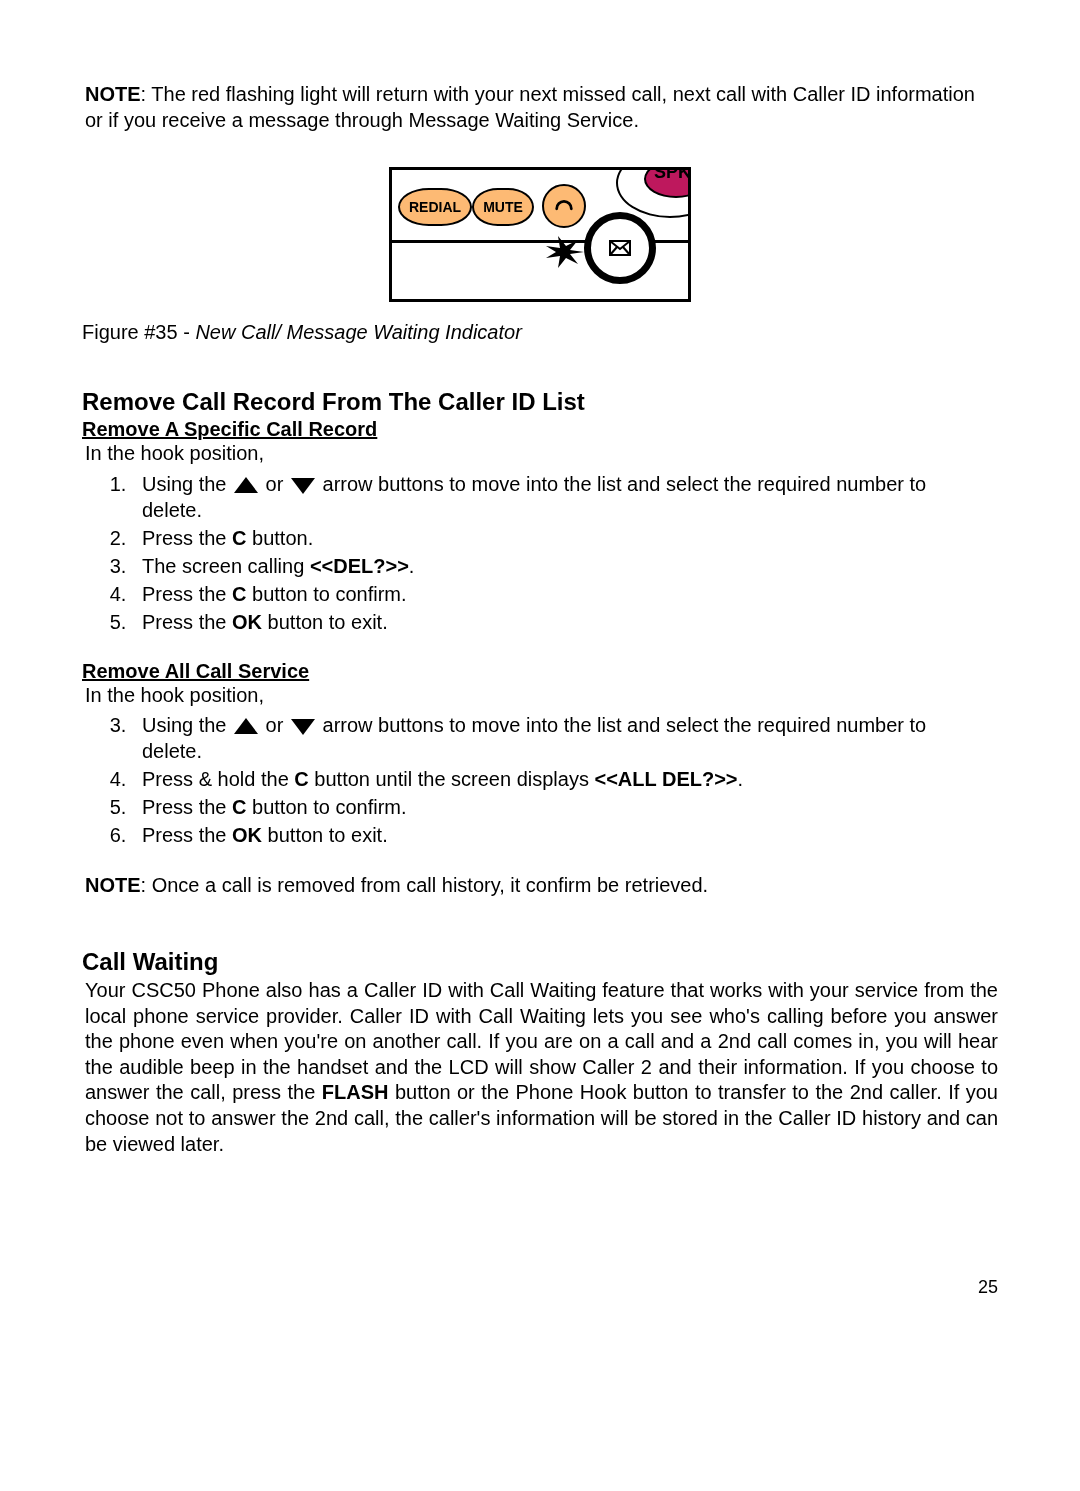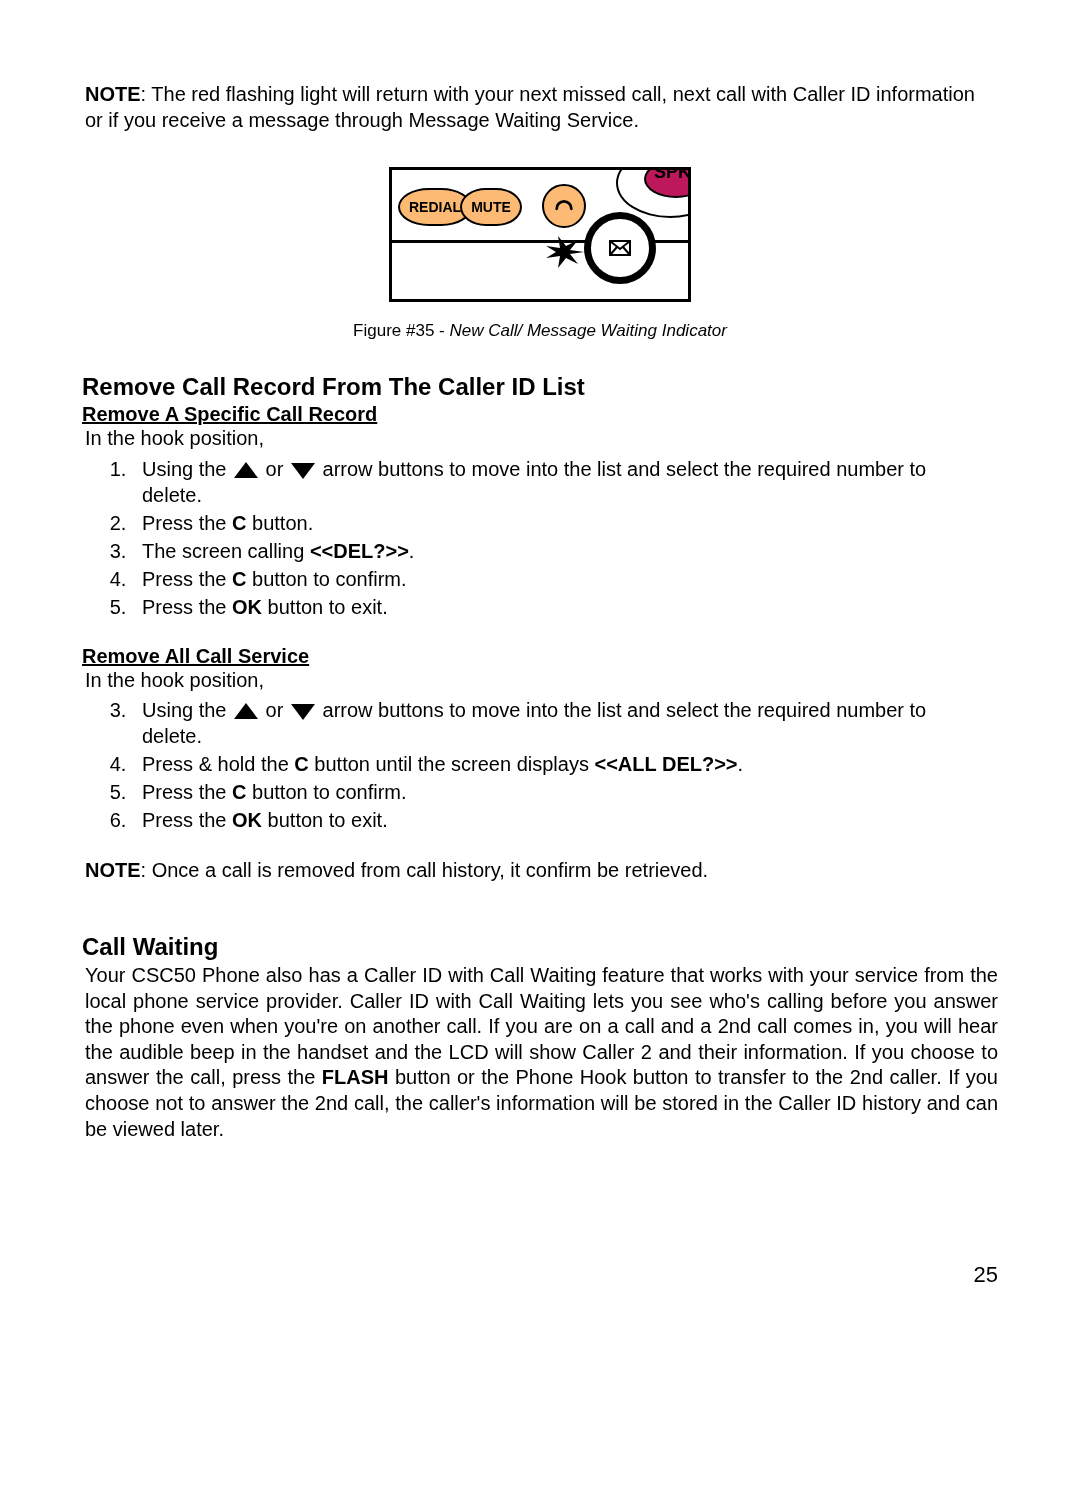--- a/index.html
+++ b/index.html
@@ -13,24 +13,24 @@
     box-sizing: border-box;
     width: 1080px;
   }
   .para { margin: 0 0 4px 3px; line-height: 1.28; }
   .bold { font-weight: bold; }
   .h2 { font-size: 24px; font-weight: bold; margin: 22px 0 2px 0; }
   .subhead { font-weight: bold; text-decoration: underline; margin: 0; }
   ol { margin: 0 0 0 50px; padding: 0; }
   ol li { margin: 0 8px 2px 0; padding-left: 10px; line-height: 1.3; }
   .figure-wrap { text-align: center; margin: 34px 0 6px 0; }
-  .fig-caption { text-align: center; font-size: 17px; margin: 14px 0 32px 0; }
+  .fig-caption { font-size: 20px; margin: 14px 0 44px 0; }
   .fig-caption .it { font-style: italic; }
   .inline-icon { display: inline-block; vertical-align: middle; }
-  .pagenum { text-align: right; font-size: 22px; margin-top: 120px; }
+  .pagenum { text-align: right; font-size: 18px; margin-top: 120px; }
   .justify { text-align: justify; }
   
   .phone-panel {
     display: inline-block;
     width: 296px;
     border: 3px solid #000;
     background: #fff;
     text-align: left;
     position: relative;
     overflow: hidden;
@@ -49,21 +49,21 @@
     border: 2.5px solid #000;
     border-radius: 50% / 60%;
     background: #fdba74;
     display: flex;
     align-items: center;
     justify-content: center;
     font-weight: bold;
     font-family: Arial, sans-serif;
   }
   .redial { left: 6px; top: 18px; width: 70px; height: 34px; font-size: 14px; }
-  .mute   { left: 68px; top: 18px; width: 58px; height: 34px; font-size: 14px; }
+  .mute   { left: 80px; top: 18px; width: 58px; height: 34px; font-size: 14px; }
   .hset   { left: 150px; top: 14px; width: 40px; height: 40px; border-radius: 50%; font-size: 22px; }
   .spk-outer {
     position: absolute;
     right: -36px; top: -22px;
     width: 104px; height: 66px;
     border: 2.5px solid #000;
     border-radius: 50%;
     background: #fff;
   }
   .spk-inner {

